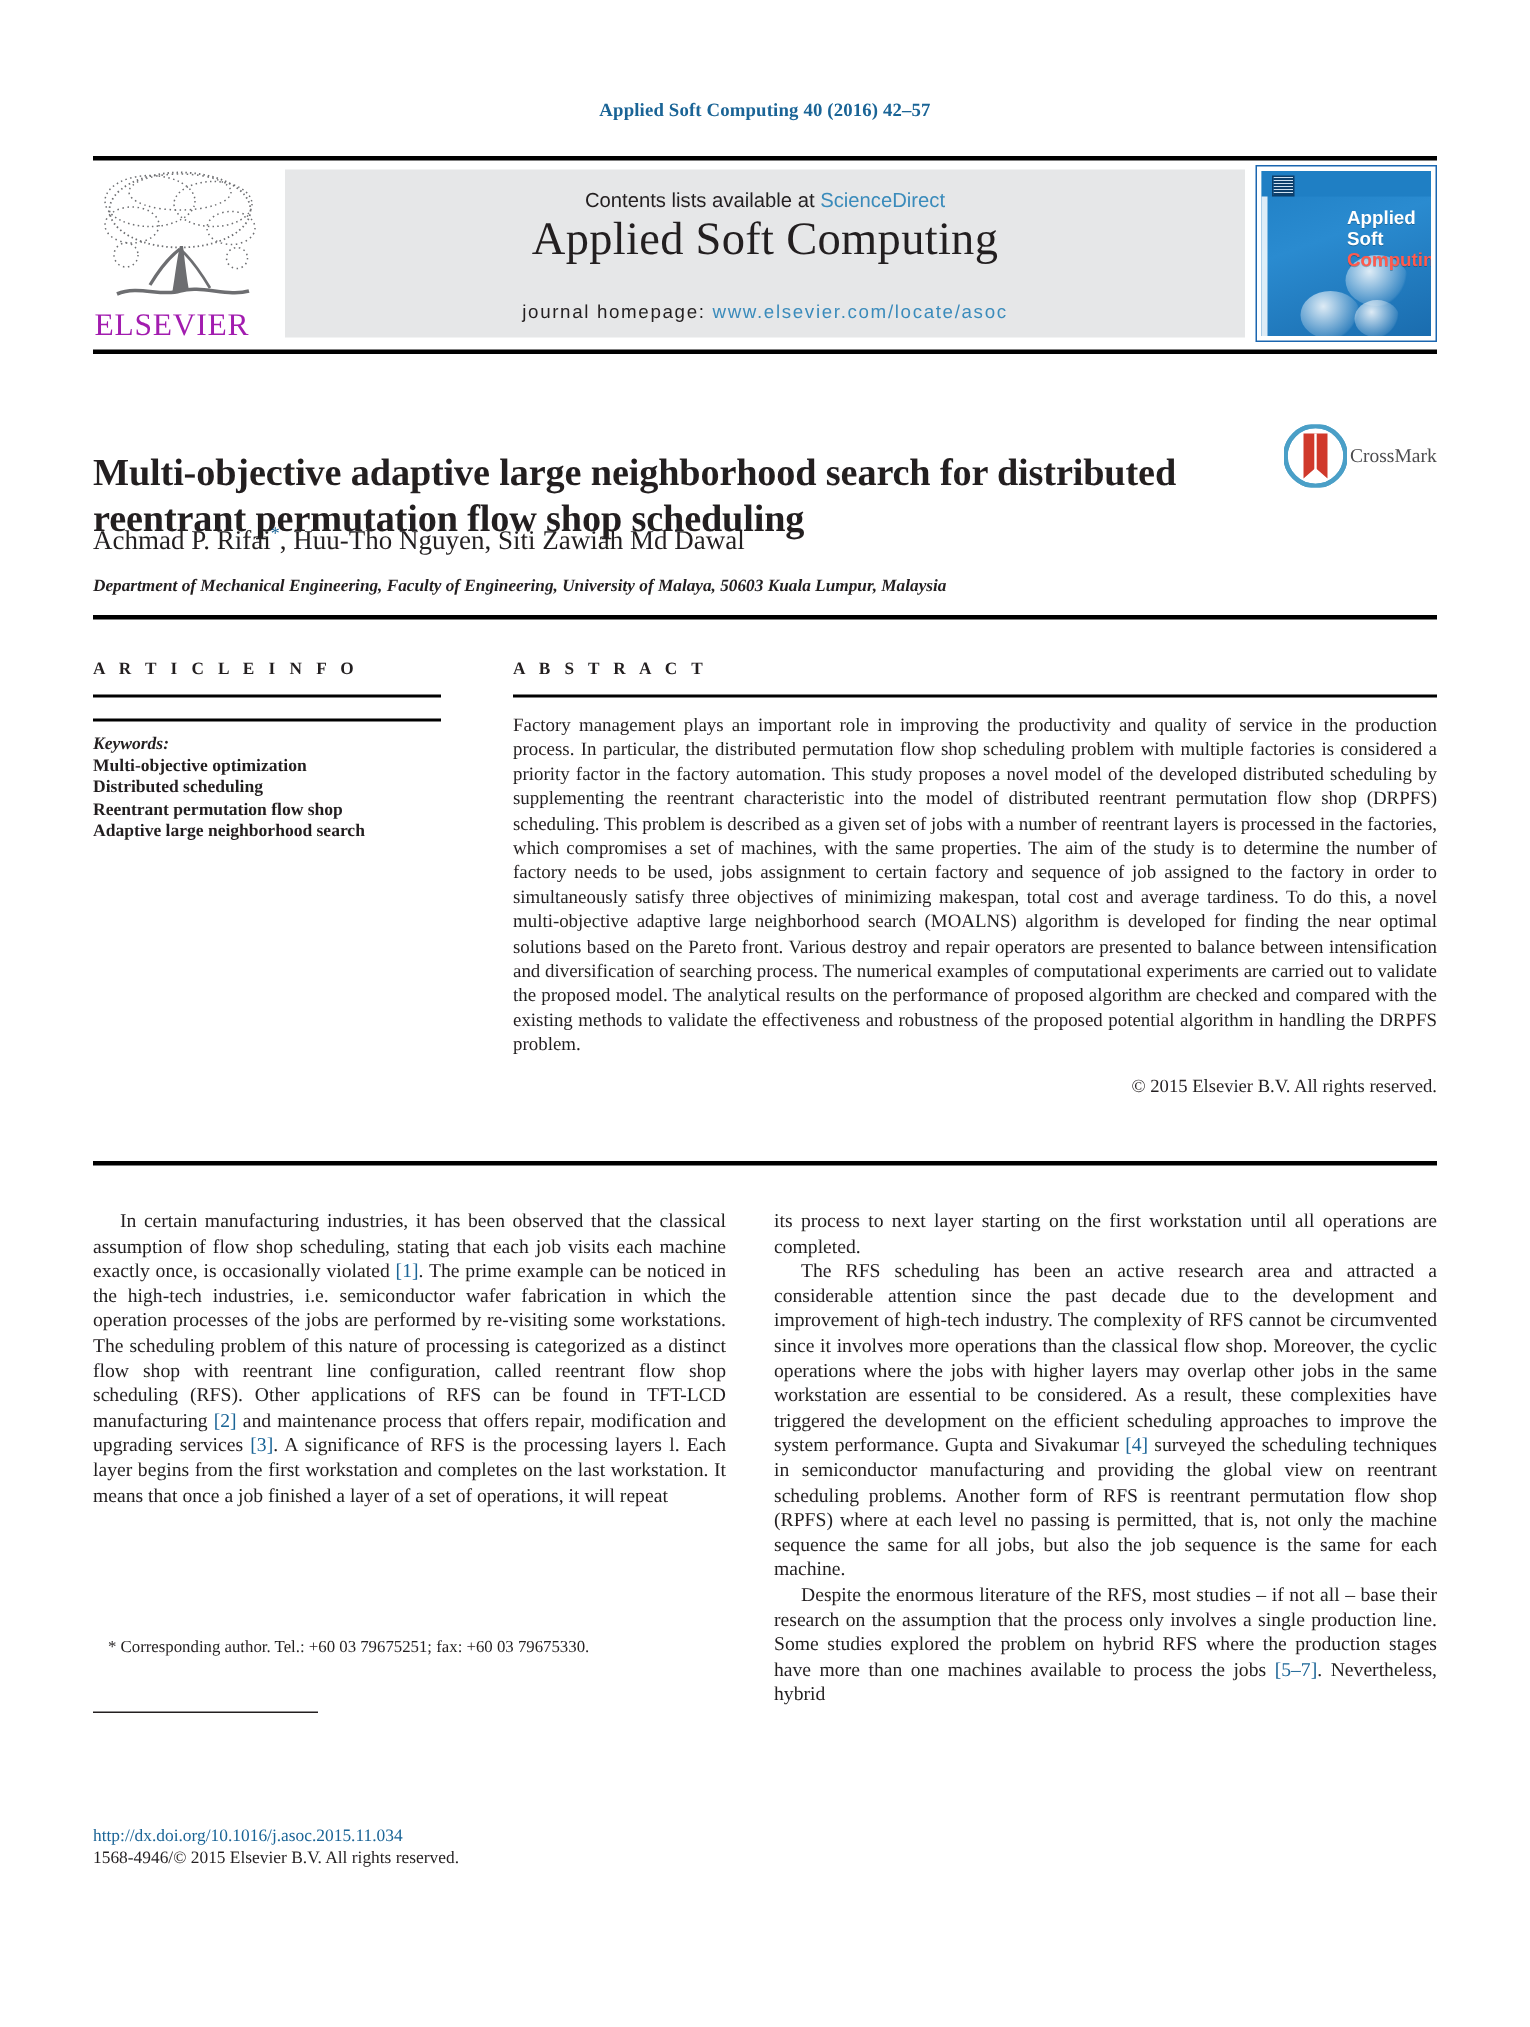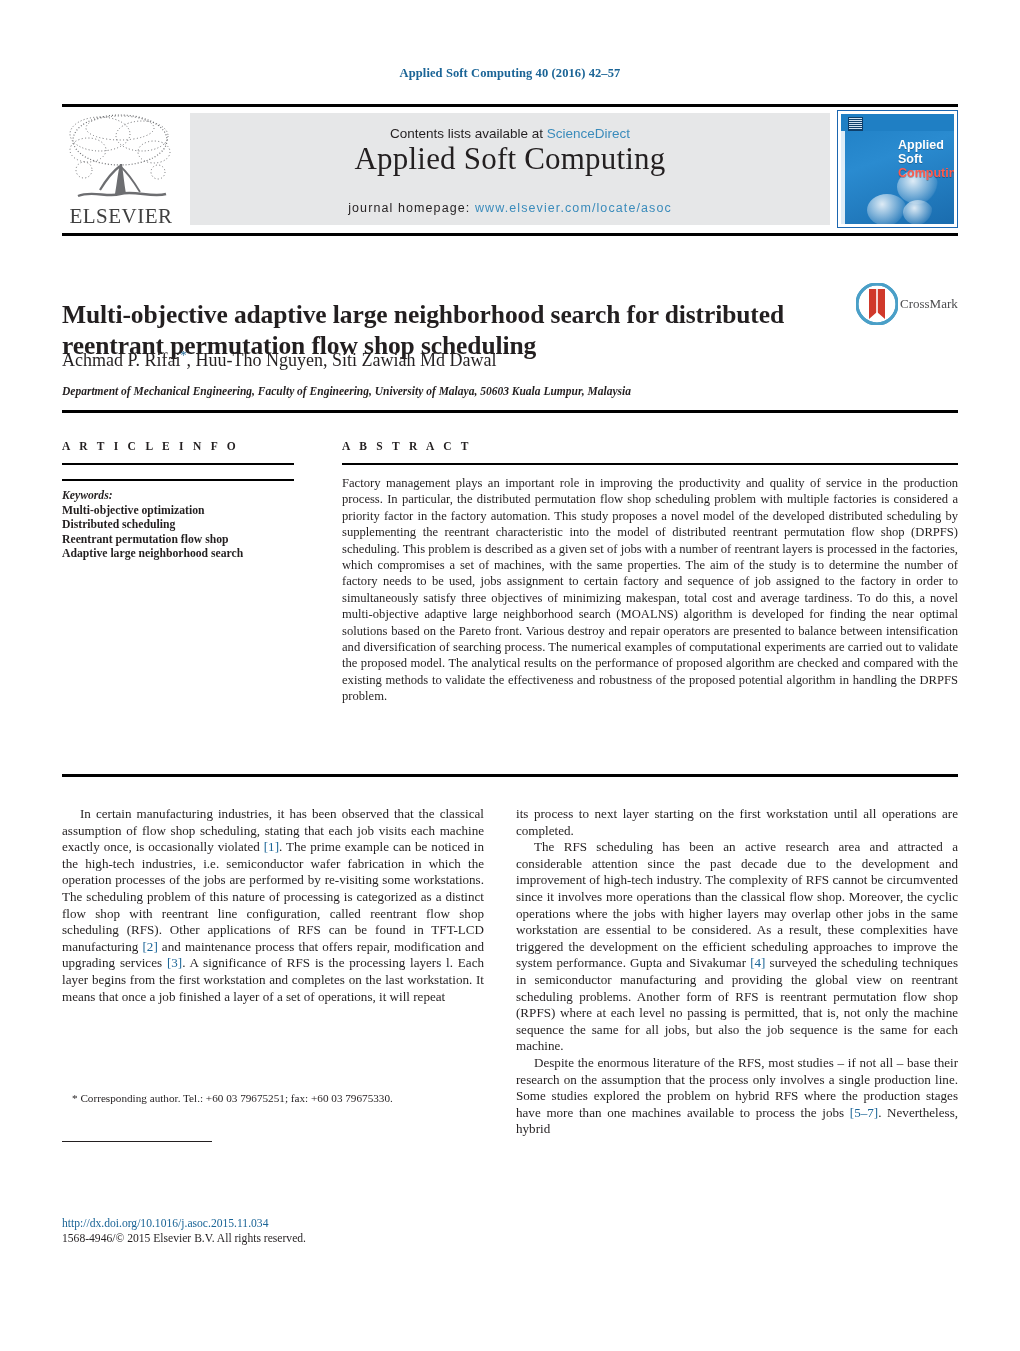--- a/index.html
+++ b/index.html
@@ -48,25 +48,24 @@
   .elsevier-logo {
     position: absolute;
     left: 0; top: 0;
     width: 118px; height: 118px;
   }
   .tree-svg { display:block; }
   .elsevier-word {
     position: absolute;
     left: 1px; bottom: 1px;
     width: 116px;
-    text-align: center;
     font-family: "Liberation Serif", serif;
     font-size: 21px;
     letter-spacing: .5px;
-    color: #404040;
+    color: #a21caf;
     line-height: 1;
   }
   .masthead-band {
     position: absolute;
     left: 128px; top: 3px;
     width: 640px; height: 112px;
     background: #e6e7e8;
     text-align: center;
   }
   .contents-line {
@@ -422,20 +421,21 @@
       <div>Distributed scheduling</div>
       <div>Reentrant permutation flow shop</div>
       <div>Adaptive large neighborhood search</div>
     </div>
   </div>
 
   <div class="col-abstract">
     <div class="sec-label">A B S T R A C T</div>
     <div class="thin-rule"></div>
     <div class="abstract-text">Factory management plays an important role in improving the productivity and quality of service in the production process. In particular, the distributed permutation flow shop scheduling problem with multiple factories is considered a priority factor in the factory automation. This study proposes a novel model of the developed distributed scheduling by supplementing the reentrant characteristic into the model of distributed reentrant permutation flow shop (DRPFS) scheduling. This problem is described as a given set of jobs with a number of reentrant layers is processed in the factories, which compromises a set of machines, with the same properties. The aim of the study is to determine the number of factory needs to be used, jobs assignment to certain factory and sequence of job assigned to the factory in order to simultaneously satisfy three objectives of minimizing makespan, total cost and average tardiness. To do this, a novel multi-objective adaptive large neighborhood search (MOALNS) algorithm is developed for finding the near optimal solutions based on the Pareto front. Various destroy and repair operators are presented to balance between intensification and diversification of searching process. The numerical examples of computational experiments are carried out to validate the proposed model. The analytical results on the performance of proposed algorithm are checked and compared with the existing methods to validate the effectiveness and robustness of the proposed potential algorithm in handling the DRPFS problem.</div>
+    <div class="copyright">© 2015 Elsevier B.V. All rights reserved.</div>
   </div>
 
   <div class="rule-above-body"></div>
 
   <div class="body-left">
     <p class="body-p"><span>In certain manufacturing industries, it has been observed that the classical assumption of flow shop scheduling, stating that each job visits each machine exactly once, is occasionally violated </span><span class="ref">[1]</span><span>. The prime example can be noticed in the high-tech industries, i.e. semiconductor wafer fabrication in which the operation processes of the jobs are performed by re-visiting some workstations. The scheduling problem of this nature of processing is categorized as a distinct flow shop with reentrant line configuration, called reentrant flow shop scheduling (RFS). Other applications of RFS can be found in TFT-LCD manufacturing </span><span class="ref">[2]</span><span> and maintenance process that offers repair, modification and upgrading services </span><span class="ref">[3]</span><span>. A significance of RFS is the processing layers l. Each layer begins from the first workstation and completes on the last workstation. It means that once a job finished a layer of a set of operations, it will repeat</span></p>
   </div>
 
   <div class="body-right">
     <p class="body-p cont">its process to next layer starting on the first workstation until all operations are completed.</p>

